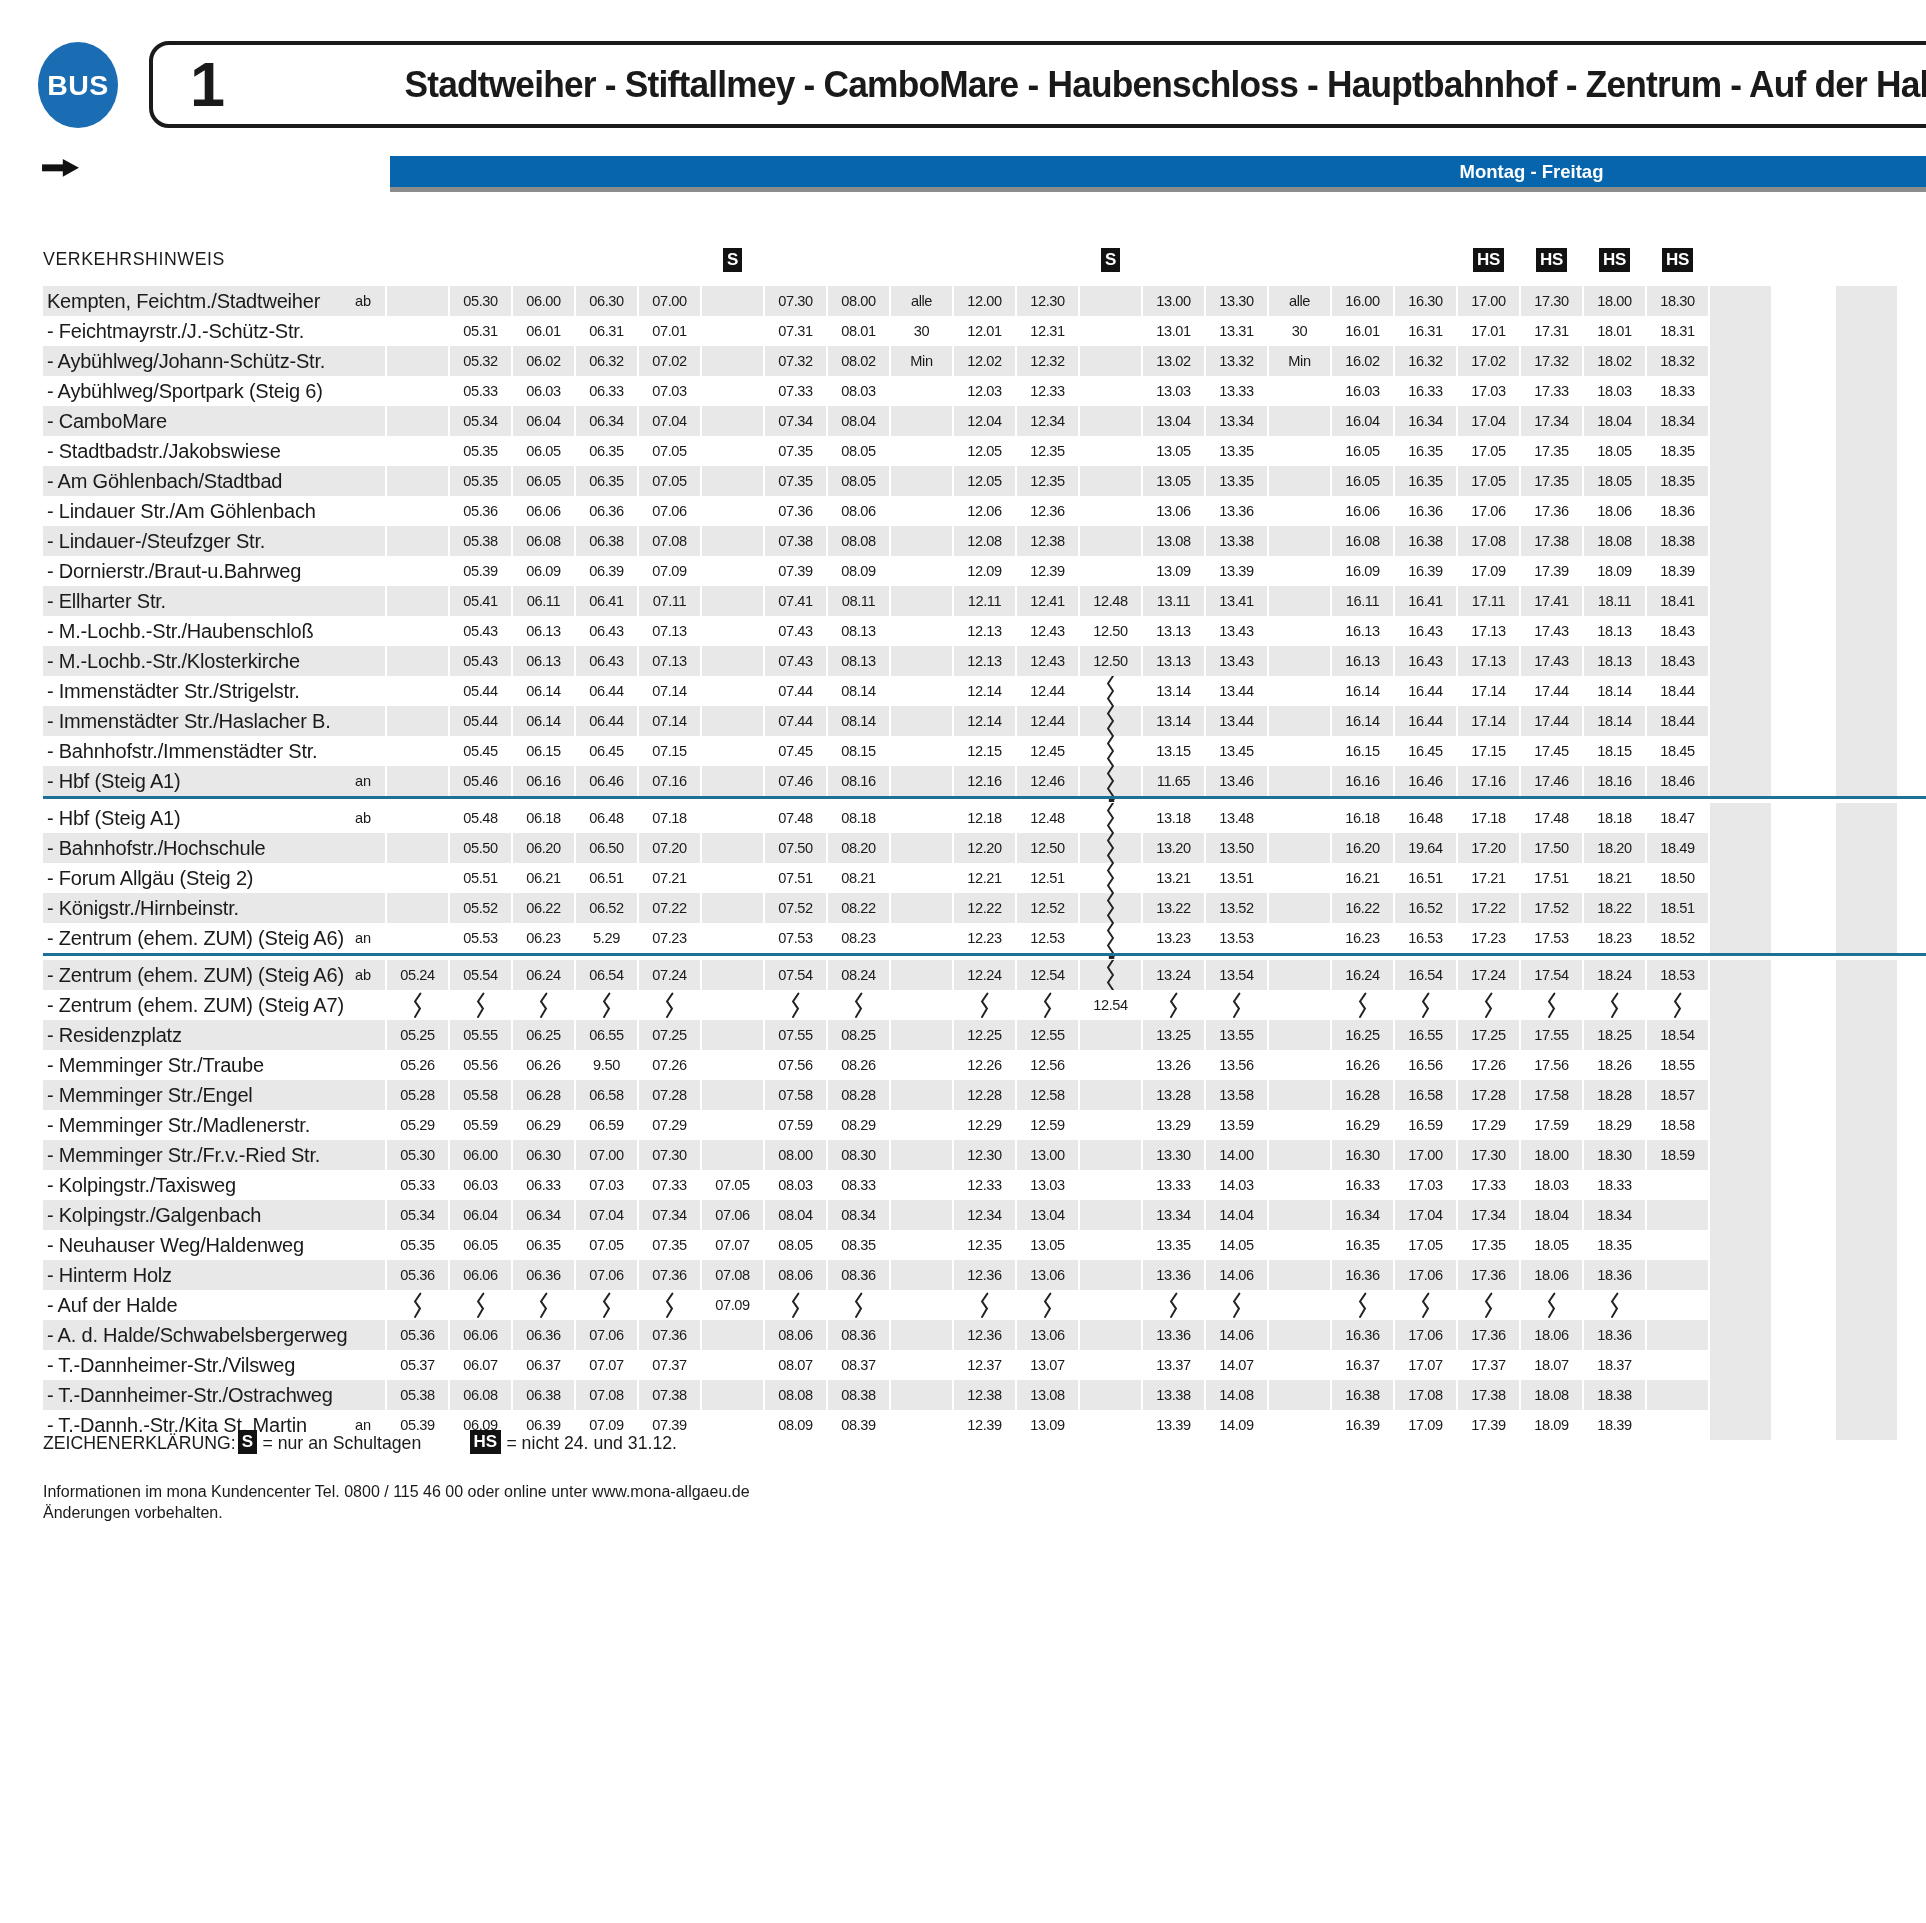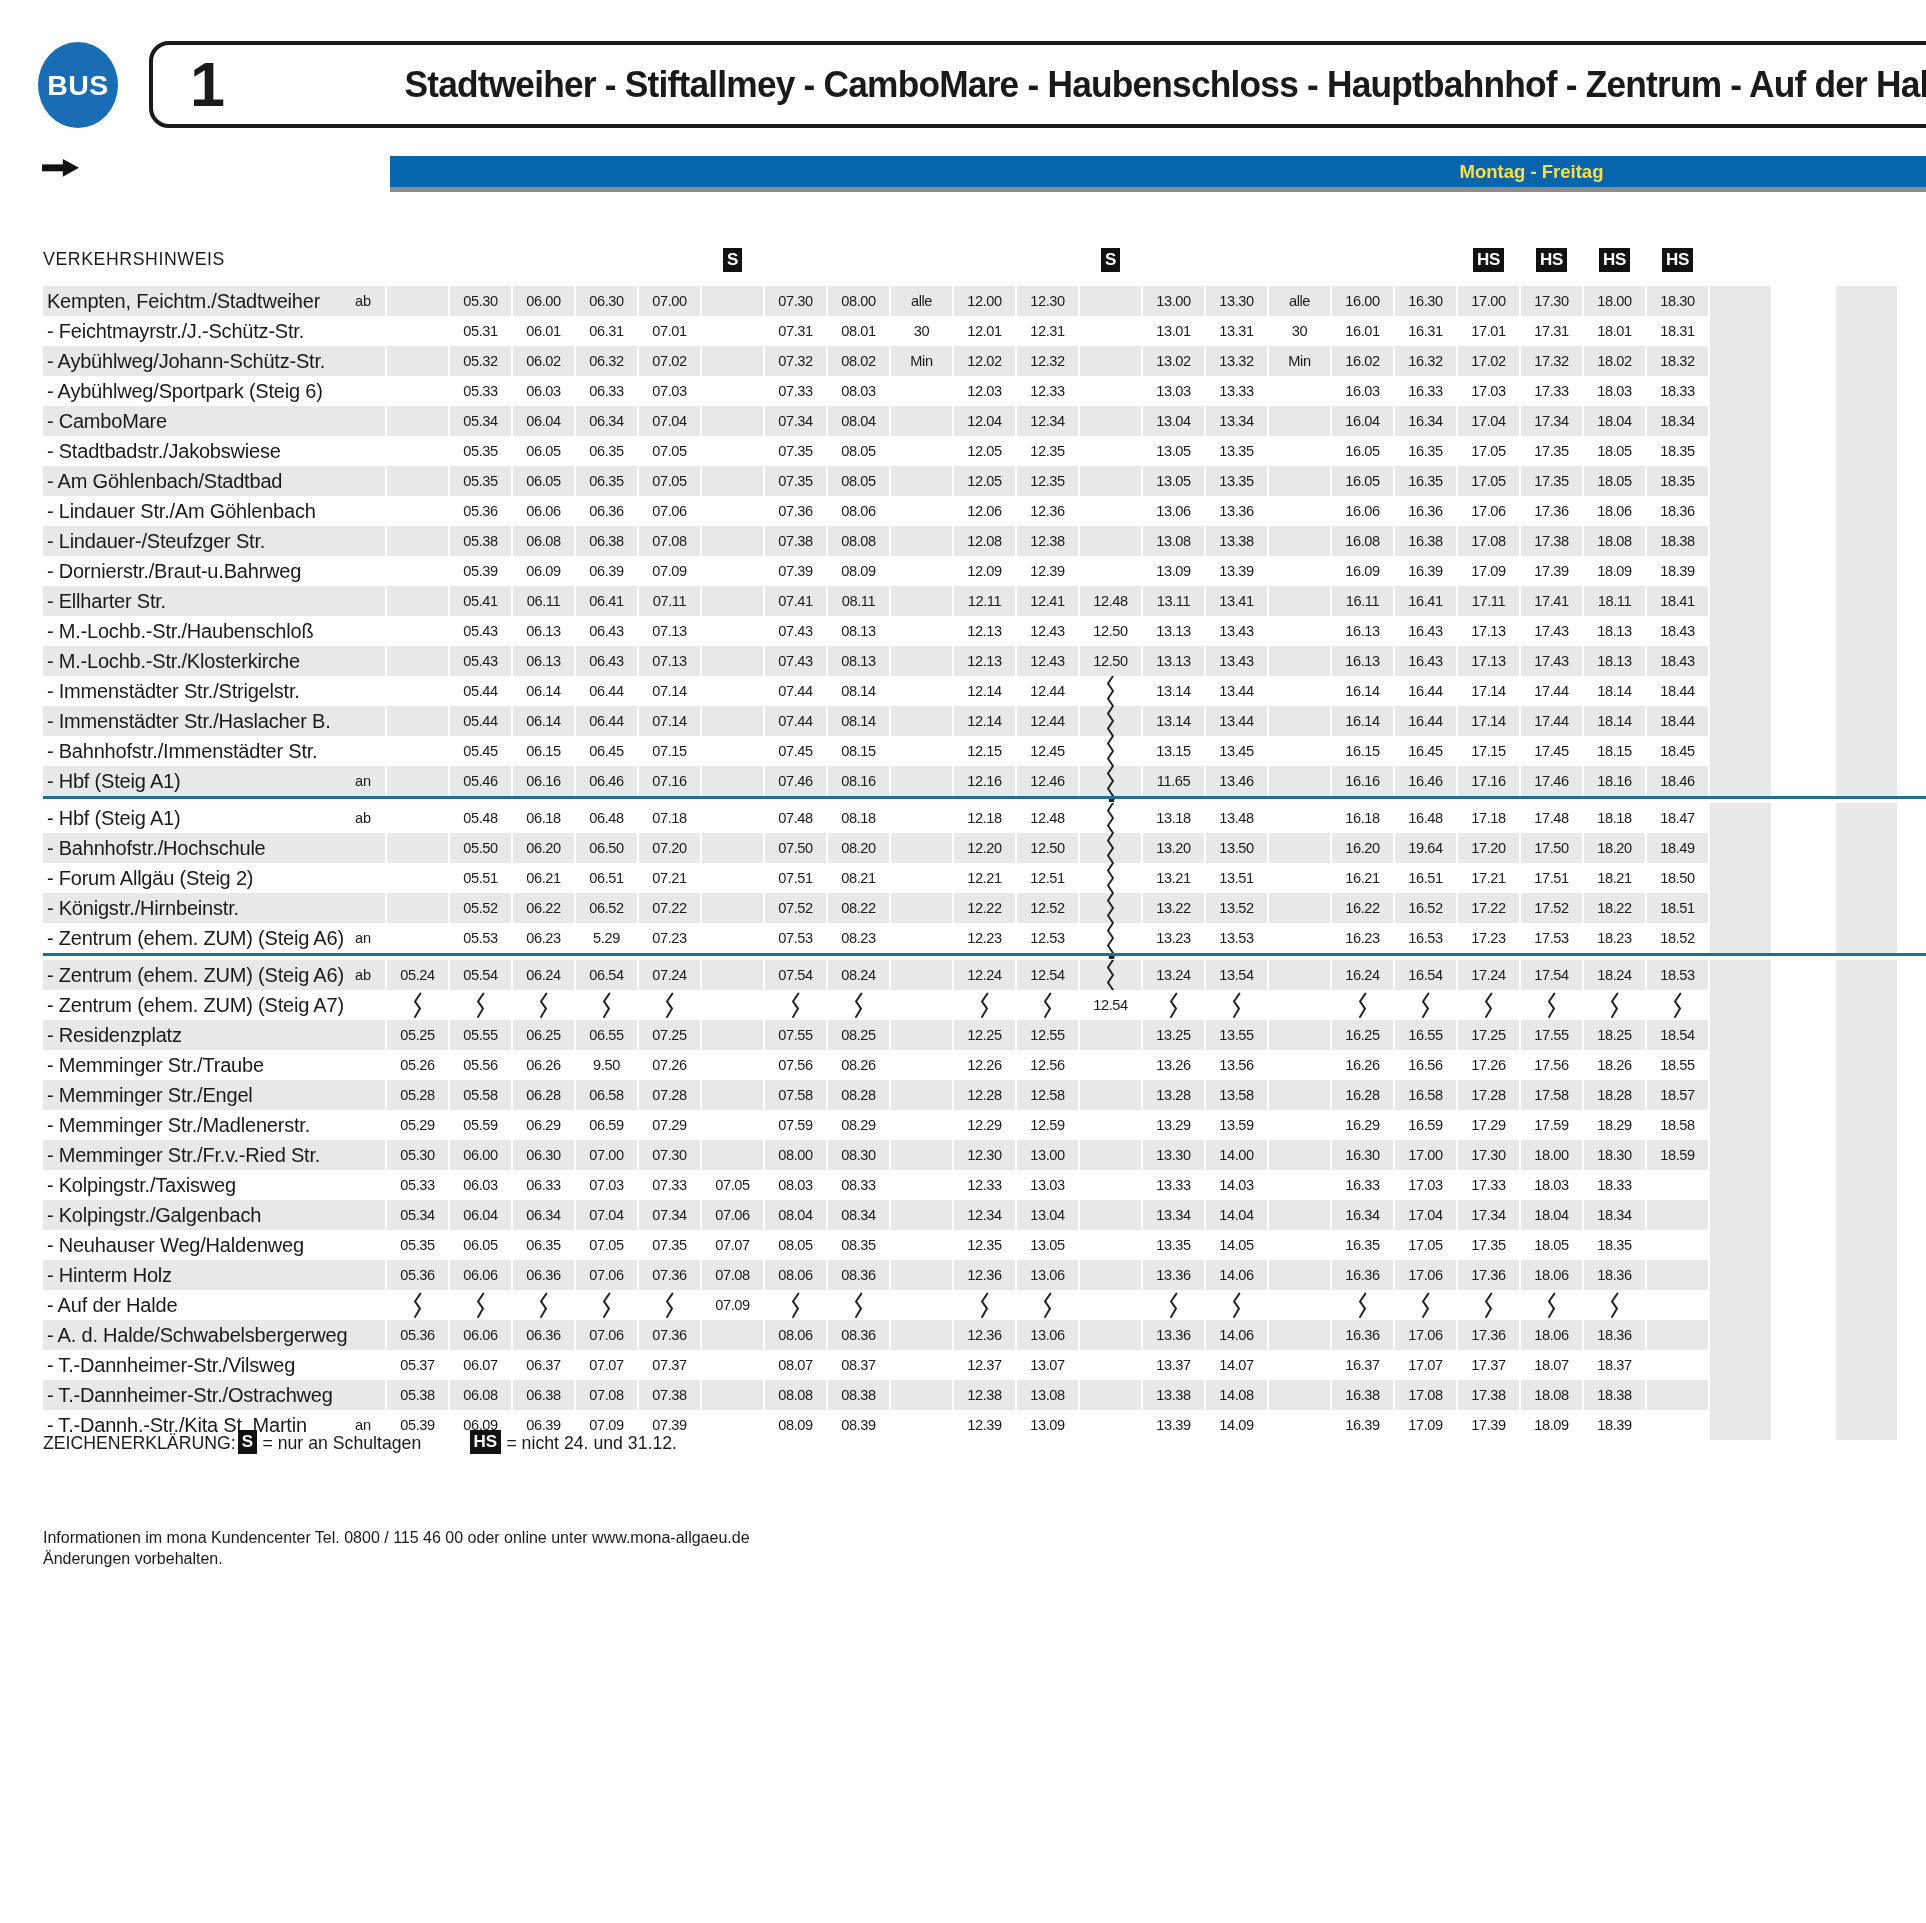--- a/index.html
+++ b/index.html
@@ -11,21 +11,21 @@
   .line-box{position:absolute;left:149px;top:41px;width:2212px;height:87px;border:4.2px solid #1a1a1a;border-radius:20px;
     box-sizing:border-box;display:flex;align-items:center;background:#fff;}
   .line-number{margin-left:37px;font-size:63px;font-weight:bold;line-height:1;}
   .route-title{flex:1;text-align:center;font-size:36px;font-weight:bold;white-space:nowrap;letter-spacing:-0.8px;
     transform:scaleX(0.98);transform-origin:center;}
 
   
   .arrow{position:absolute;left:42px;top:159px;}
   .day-bar{position:absolute;left:390px;top:156px;width:2283px;height:31px;background:#0765ad;
     border-bottom:5px solid #8c8c8c;box-sizing:content-box;display:flex;align-items:center;justify-content:center;}
-  .day-bar span{color:#fde047;font-weight:bold;font-size:18.5px;letter-spacing:0px;}
+  .day-bar span{color:#ffffff;font-weight:bold;font-size:18.5px;letter-spacing:0px;}
 
   
   #timetable{position:absolute;left:43px;top:243px;width:2631px;}
   .t-row{display:grid;grid-template-columns:308px 36px repeat(36,63px);height:30px;}
   .t-row.hint{height:32px;margin-bottom:10.8px;}
   .cell{box-sizing:border-box;border-right:2.3px solid #fff;height:30px;line-height:30px;
     font-size:14.6px;text-align:center;letter-spacing:-0.4px;white-space:nowrap;overflow:visible;}
   .t-row.hint .cell{background:none !important;height:32px;line-height:32px;}
   .namecell{box-sizing:border-box;text-align:left;padding-left:3.9px;font-size:20px;line-height:30px;
     letter-spacing:-0.2px;white-space:nowrap;border-right:none;}
@@ -35,21 +35,21 @@
   .badge{display:inline-block;background:#121212;color:#fff;font-weight:bold;font-size:17px;
     line-height:24px;height:24px;padding:0 3.9px;vertical-align:middle;}
   .sep-row{display:grid;grid-template-columns:308px 36px repeat(36,63px);height:7px;border-top:3.5px solid #1d7098;box-sizing:border-box;}
   .sep-row .cell{height:3.5px;line-height:3.5px;border-right:none;}
   .wavesvg{display:block;margin:0 auto;}
 
   
   .legend{position:absolute;left:43px;top:1430px;display:flex;align-items:flex-end;font-size:17.7px;letter-spacing:0px;}
   .legend .badge{margin:0 5.4px 0 2.3px;}
   .legend .gap{width:46px;}
-  .info{position:absolute;left:43px;top:1527px;font-size:16px;line-height:21px;}
+  .info{position:absolute;left:43px;top:1481px;font-size:16px;line-height:21px;}
 </style>
 </head>
 <body>
 
 <div class="bus-badge">
   <span>BUS</span>
 </div>
 
 <div class="line-box">
   <div class="line-number">1</div>

